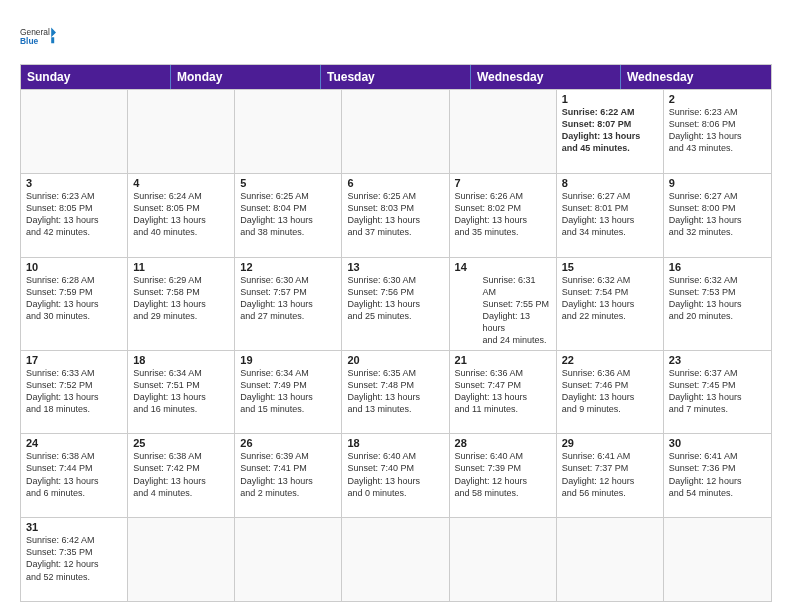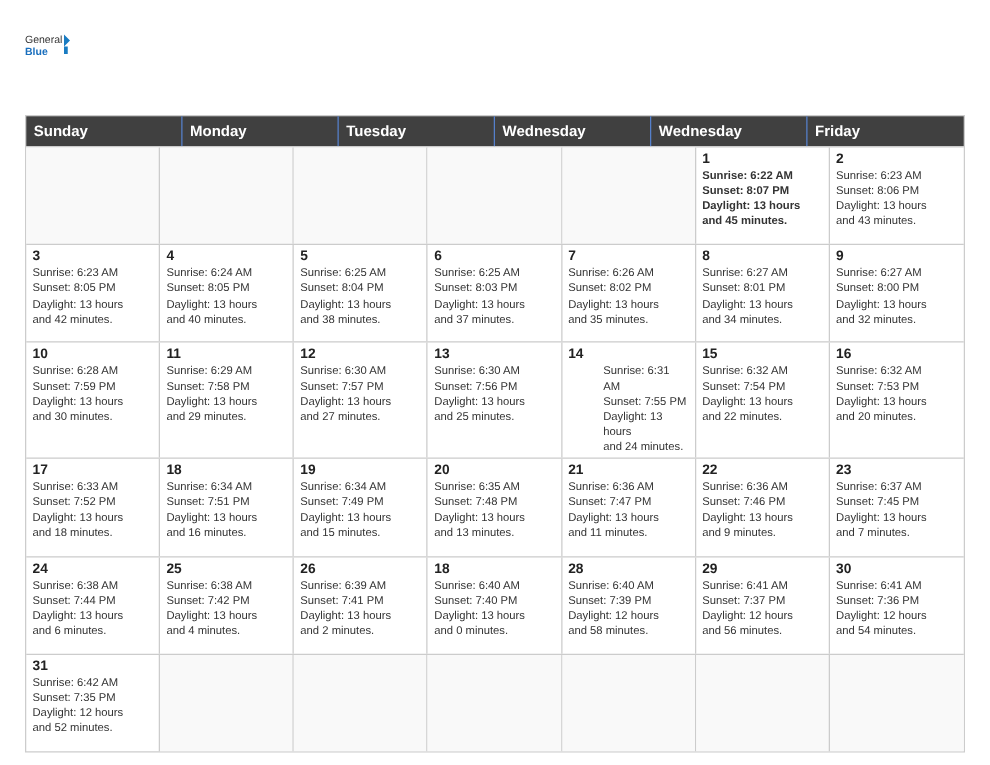--- a/index.html
+++ b/index.html
@@ -9,21 +9,20 @@
       width: 792px;
       height: 612px;
       overflow: hidden;
     }
     .page {
       width: 792px;
       height: 612px;
       padding: 18px 20px 10px 20px;
       display: flex;
       flex-direction: column;
-      gap: 28px;
     }
     .header {
       display: flex;
       align-items: flex-start;
       justify-content: space-between;
       margin-bottom: 10px;
     }
     .logo {
       display: flex;
       align-items: center;
@@ -43,22 +42,22 @@
       color: #444;
     }
     .calendar {
       flex: 1;
       display: flex;
       flex-direction: column;
       border: 1px solid #ccc;
     }
     .cal-header {
       display: grid;
-      grid-template-columns: repeat(6, 1fr);
-      background: #404040;
+      grid-template-columns: repeat(5, 1fr);
+      background: #4c1d95;
     }
     .cal-header-cell {
       color: #fff;
       font-size: 12px;
       font-weight: bold;
       padding: 5px 6px;
       text-align: left;
       border-right: 1px solid #5580cc;
     }
     .cal-header-cell:last-child { border-right: none; }
@@ -114,21 +113,20 @@
     </div>
   </div>
 
   <div class="calendar">
     <div class="cal-header">
     <div class="cal-header-cell">Sunday</div>
         <div class="cal-header-cell">Monday</div>
         <div class="cal-header-cell">Tuesday</div>
         <div class="cal-header-cell">Wednesday</div>
         <div class="cal-header-cell">Wednesday</div>
-        <div class="cal-header-cell">Friday</div>
       </div>
     <div class="cal-body">
     <div class="cal-row">
           <div class="cal-cell empty"></div>
           <div class="cal-cell empty"></div>
           <div class="cal-cell empty"></div>
           <div class="cal-cell empty"></div>
           <div class="cal-cell empty"></div>
           <div class="cal-cell">
             <span class="day-num">1</span>

